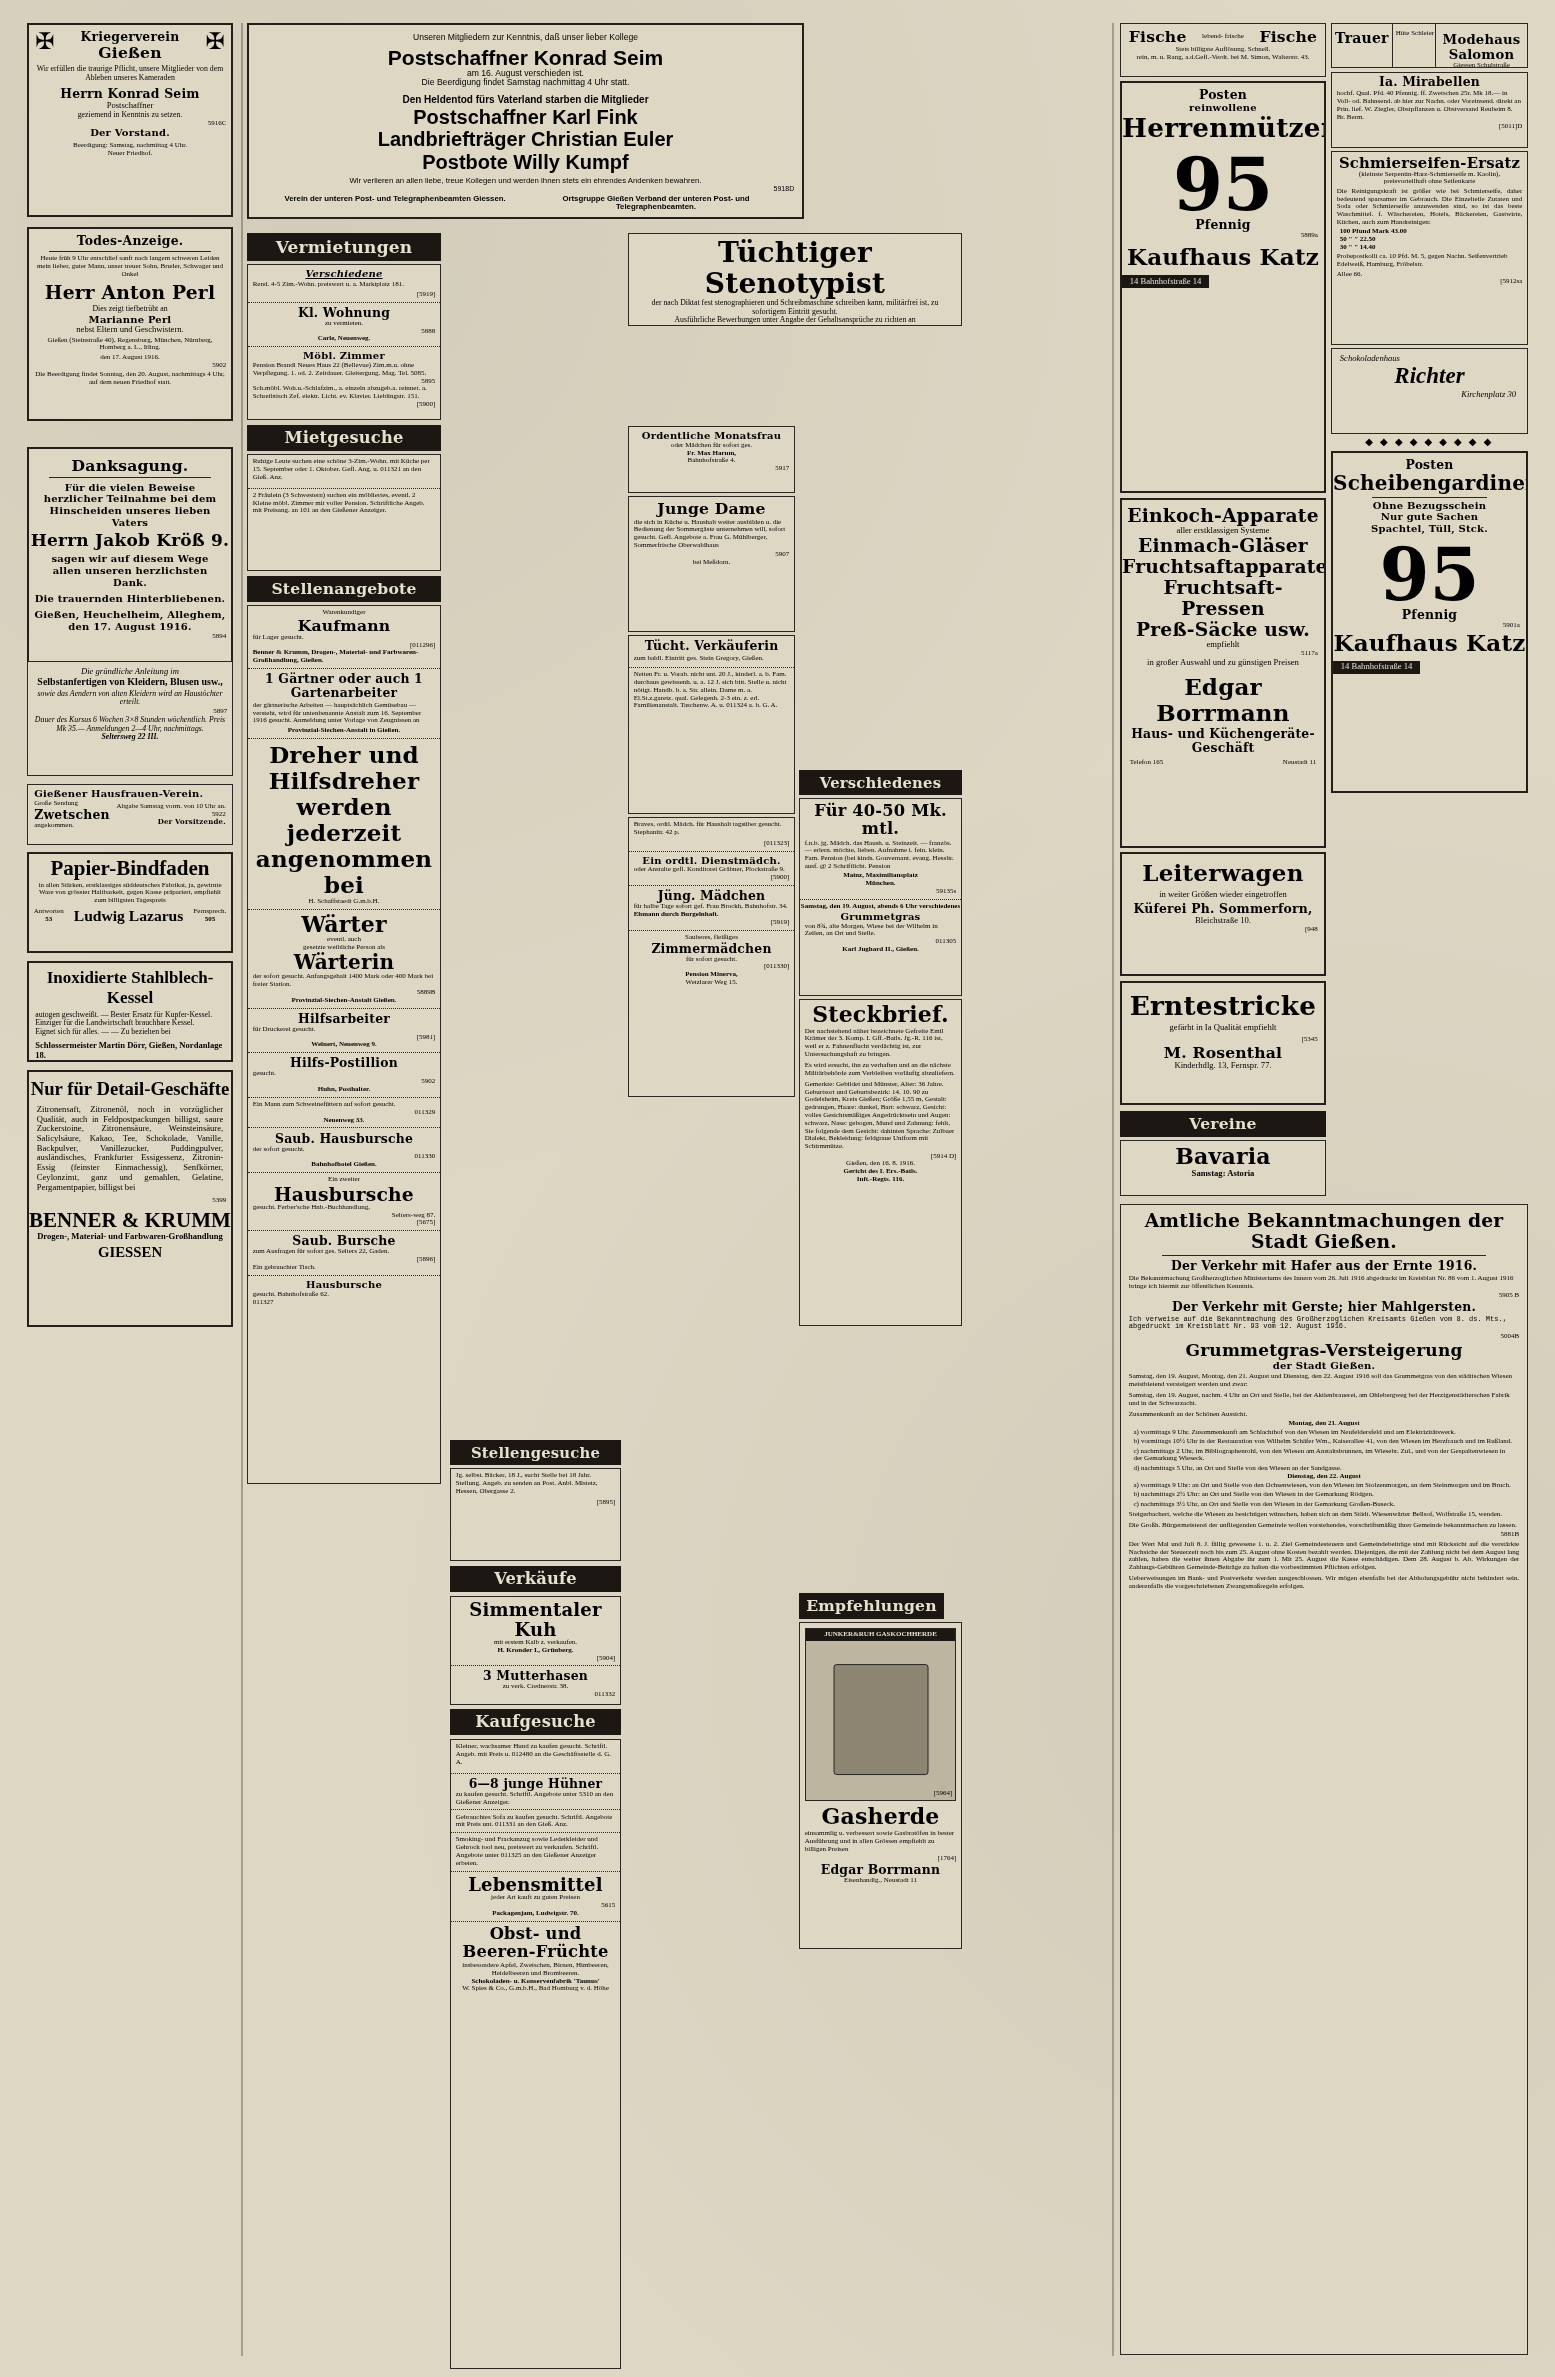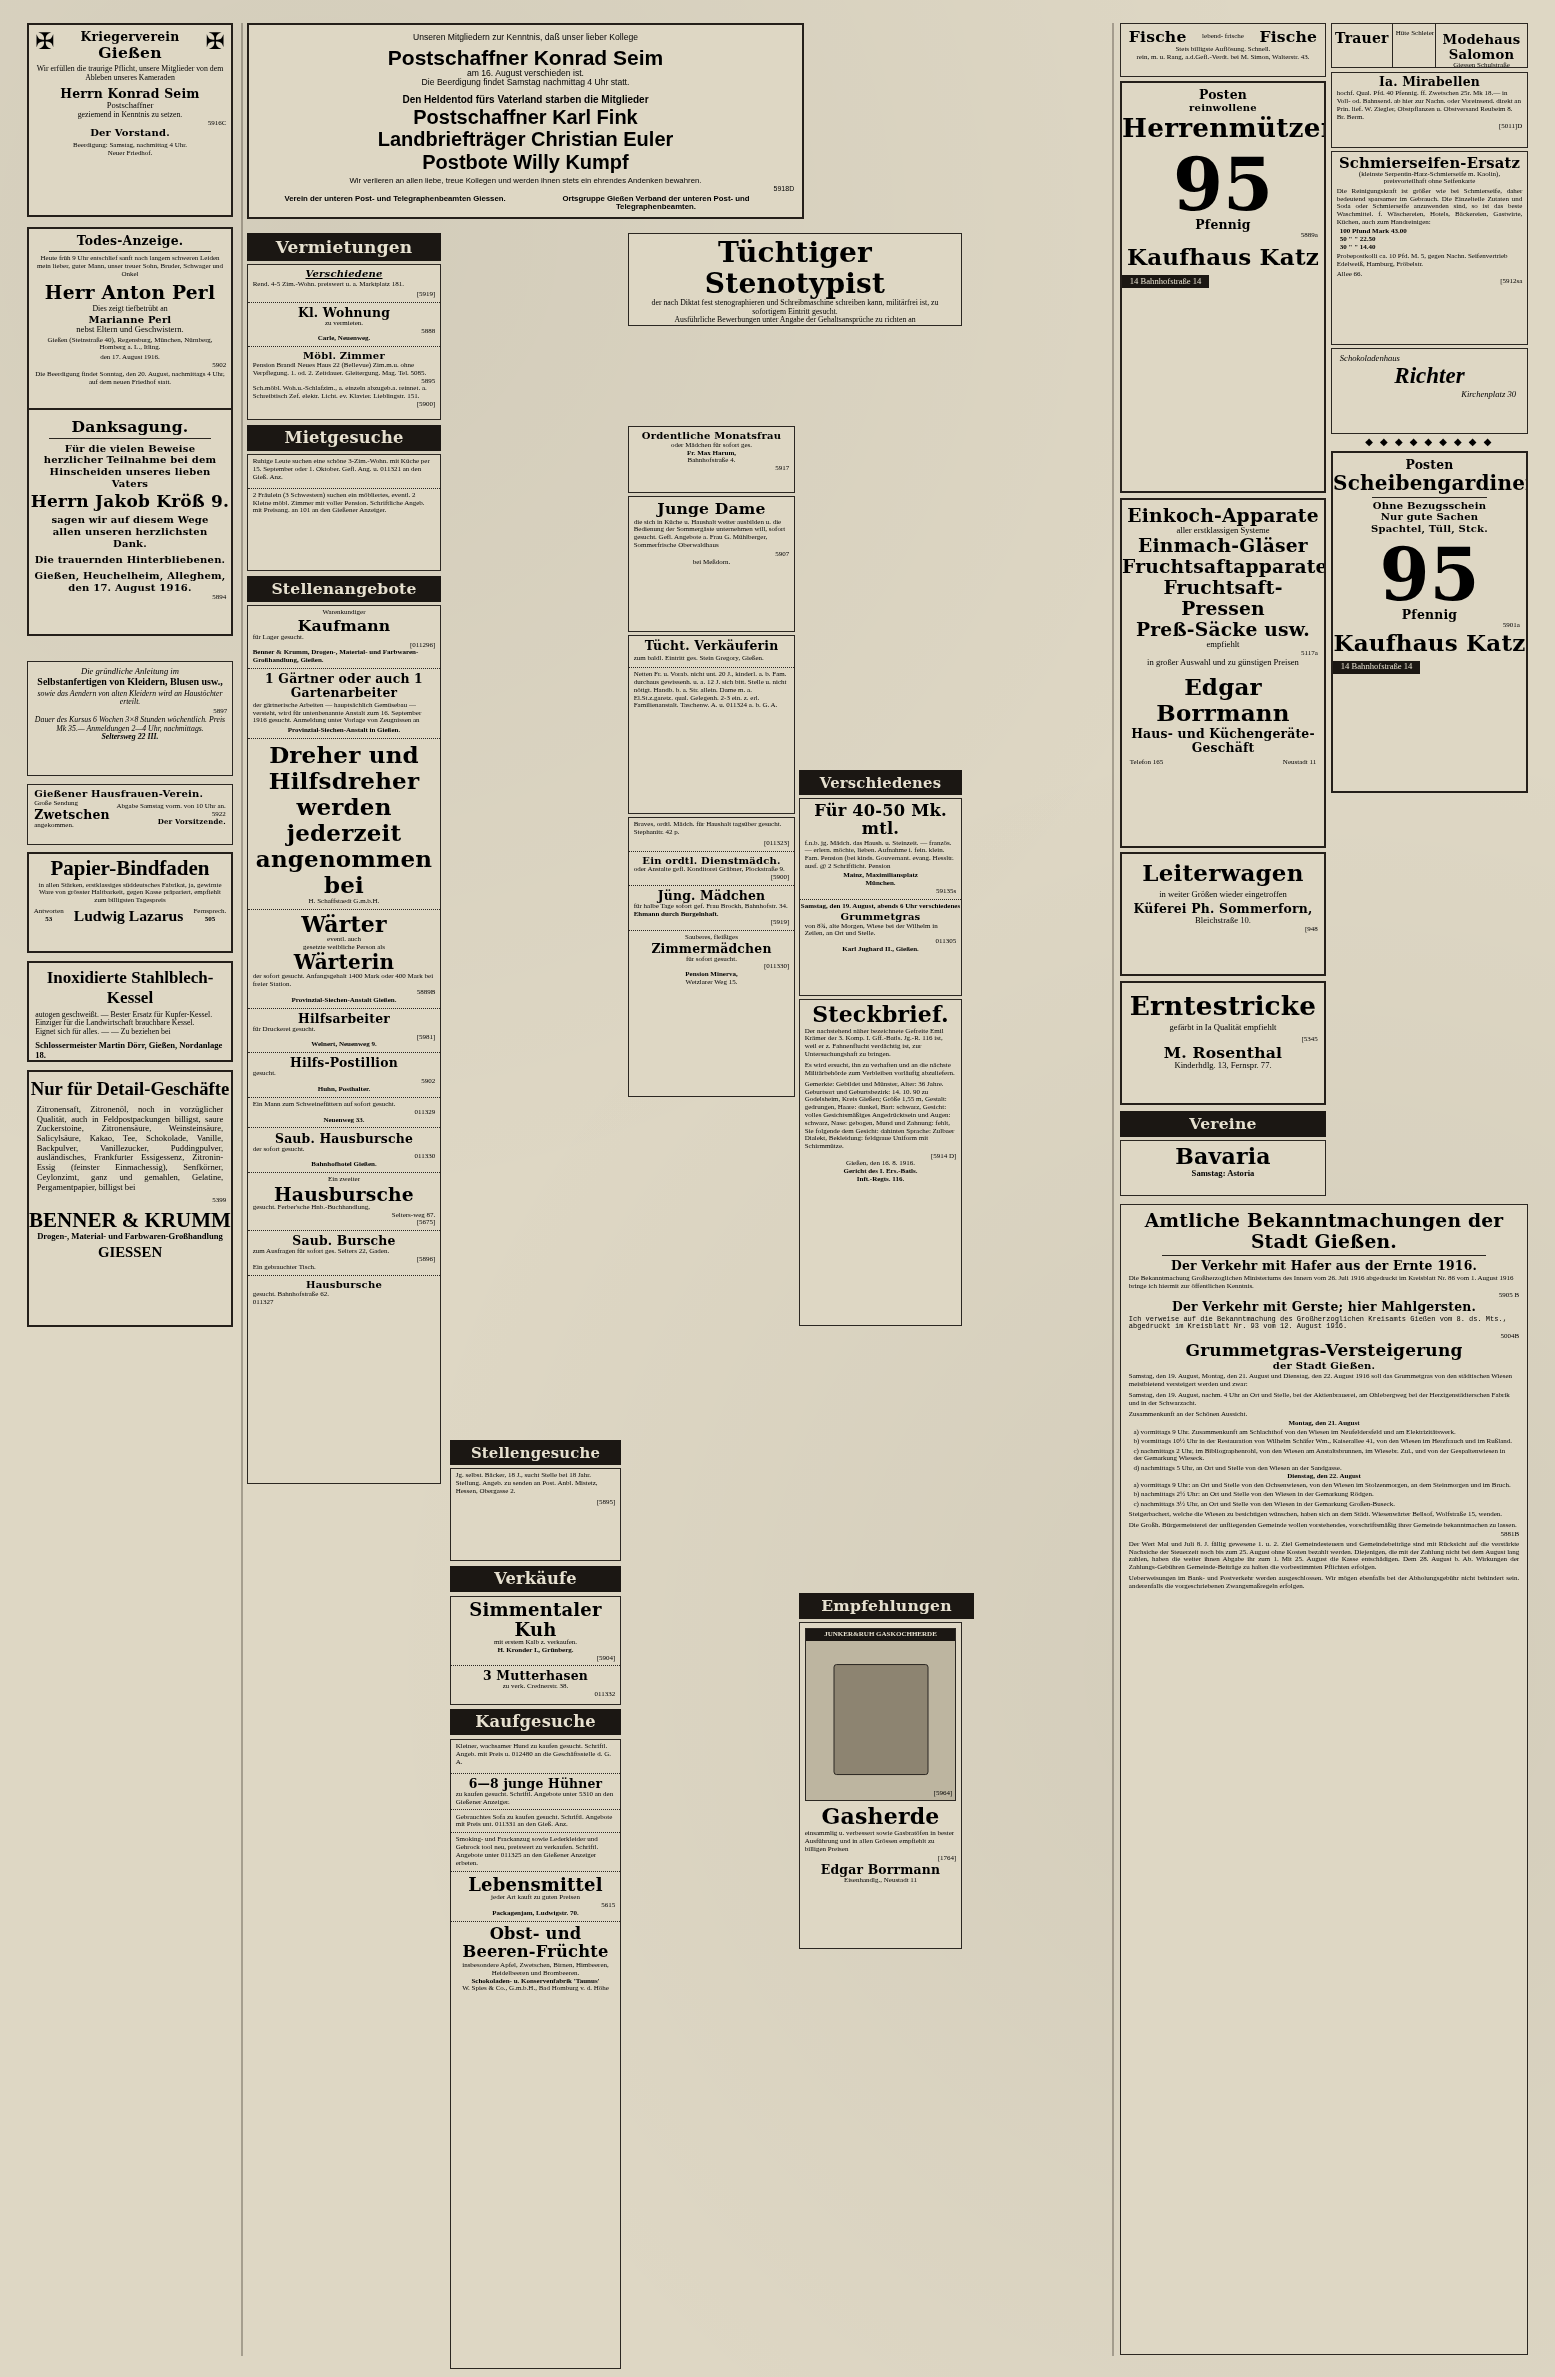--- a/index.html
+++ b/index.html
@@ -68,21 +68,21 @@
   <div class="ctr frak" style="font-size:18.7px;line-height:20px;margin:3.1px 0;">Herr Anton Perl</div>
   <div class="ctr xs">Dies zeigt tiefbetrübt an</div>
   <div class="ctr frak md">Marianne Perl</div>
   <div class="ctr sm">nebst Eltern und Geschwistern.</div>
   <div class="ctr tiny" style="padding:1.6px 4.7px;">Gießen (Steinstraße 40), Regensburg, München, Nürnberg, Homberg a. L., Itling.</div>
   <div class="ctr tiny">den 17. August 1916.</div>
   <div class="tiny" style="text-align:right;padding-right:4.7px;">5902</div>
   <div class="ctr tiny" style="padding:1.6px 4.7px;">Die Beerdigung findet Sonntag, den 20. August, nachmittags 4 Uhr, auf dem neuen Friedhof statt.</div>
 </div>
 
-<div class="box b-med" style="left:27px;top:408px;width:206px;height:228px;">
+<div class="box b-med" style="left:27px;top:447px;width:206px;height:228px;">
   <div class="ctr frak xl" style="margin-top:7.8px;">Danksagung.</div>
   <div class="rule"></div>
   <div class="frak md" style="padding:0 7.8px;text-align:center;">Für die vielen Beweise herzlicher Teilnahme bei dem Hinscheiden unseres lieben Vaters</div>
   <div class="ctr frak" style="font-size:17px;line-height:18.7px;margin:3.1px 0;">Herrn Jakob Kröß 9.</div>
   <div class="frak md" style="padding:0 7.8px;text-align:center;">sagen wir auf diesem Wege allen unseren herzlichsten Dank.</div>
   <div class="ctr frak md" style="margin-top:4.7px;">Die trauernden Hinterbliebenen.</div>
   <div class="ctr frak md" style="margin-top:4.7px;">Gießen, Heuchelheim, Alleghem,</div>
   <div class="ctr frak md">den 17. August 1916.</div>
   <div class="tiny" style="text-align:right;padding-right:4.7px;">5894</div>
 </div>
@@ -372,21 +372,21 @@
   <div class="ctr frak" style="font-size:22px;line-height:23px;margin-top:3.1px;">Steckbrief.</div>
   <div class="tiny" style="padding:1.6px 4.7px;">Der nachstehend näher bezeichnete Gefreite Emil Krämer der 3. Komp. I. Gff.-Batls. Jg.-R. 116 ist, weil er z. Fahnenflucht verdächtig ist, zur Untersuchungshaft zu bringen.</div>
   <div class="tiny" style="padding:1.6px 4.7px;">Es wird ersucht, ihn zu verhaften und an die nächste Militärbehörde zum Verbleiben vorläufig abzuliefern.</div>
   <div class="tiny" style="padding:1.6px 4.7px;">Gemerkte: Gebildet und Münster, Alter: 36 Jahre. Geburtsort und Geburtsbezirk: 14. 10. 90 zu Godelsheim, Kreis Gießen; Größe 1,55 m, Gestalt: gedrungen, Haare: dunkel, Bart: schwarz, Gesicht: volles Gesichtsmäßiges Angedrücktsein und Augen: schwarz, Nase: gebogen, Mund und Zahnung: fehlt, Sie folgende dem Gesicht: dahinten Sprache: Zulbaer Dialekt, Bekleidung: feldgraue Uniform mit Schirmmütze.</div>
   <div class="tiny" style="text-align:right;padding-right:4.7px;">[5914 D]</div>
   <div class="ctr tiny">Gießen, den 16. 8. 1916.</div>
   <div class="ctr tiny bold">Gericht des I. Ers.-Batls.</div>
   <div class="ctr tiny bold">Inft.-Regts. 116.</div>
 </div>
 
-<div class="box" style="left:799px;top:1593px;width:175px;height:26.4px;background:#1b1713;">
+<div class="box" style="left:799px;top:1593px;width:145px;height:26.4px;background:#1b1713;">
   <div class="ctr frak" style="color:#e6e0cf;font-size:15.6px;line-height:26.4px;">Empfehlungen</div>
 </div>
 <div class="box b-thin" style="left:799px;top:1622px;width:163px;height:327px;">
   <div class="imgbox" style="margin:4.7px;height:171px;position:relative;">
     <div class="ctr bold tiny" style="background:#1b1713;color:#e6e0cf;padding:2.3px 1.6px;">JUNKER&amp;RUH GASKOCHHERDE</div>
     <div style="position:absolute;left:50%;top:50%;transform:translate(-50%,-45%);width:93px;height:109px;background:#8d8471;border:1.6px solid #2b2722;border-radius:3.1px;"></div>
     <div class="tiny" style="position:absolute;right:3.1px;bottom:1.6px;">[5964]</div>
   </div>
   <div class="ctr frak" style="font-size:22px;line-height:23px;">Gasherde</div>
   <div class="tiny" style="padding:1.6px 4.7px;">einsammlig u. verbessert sowie Gasbratöfen in bester Ausführung und in allen Grössen empfiehlt zu billigen Preisen</div>

